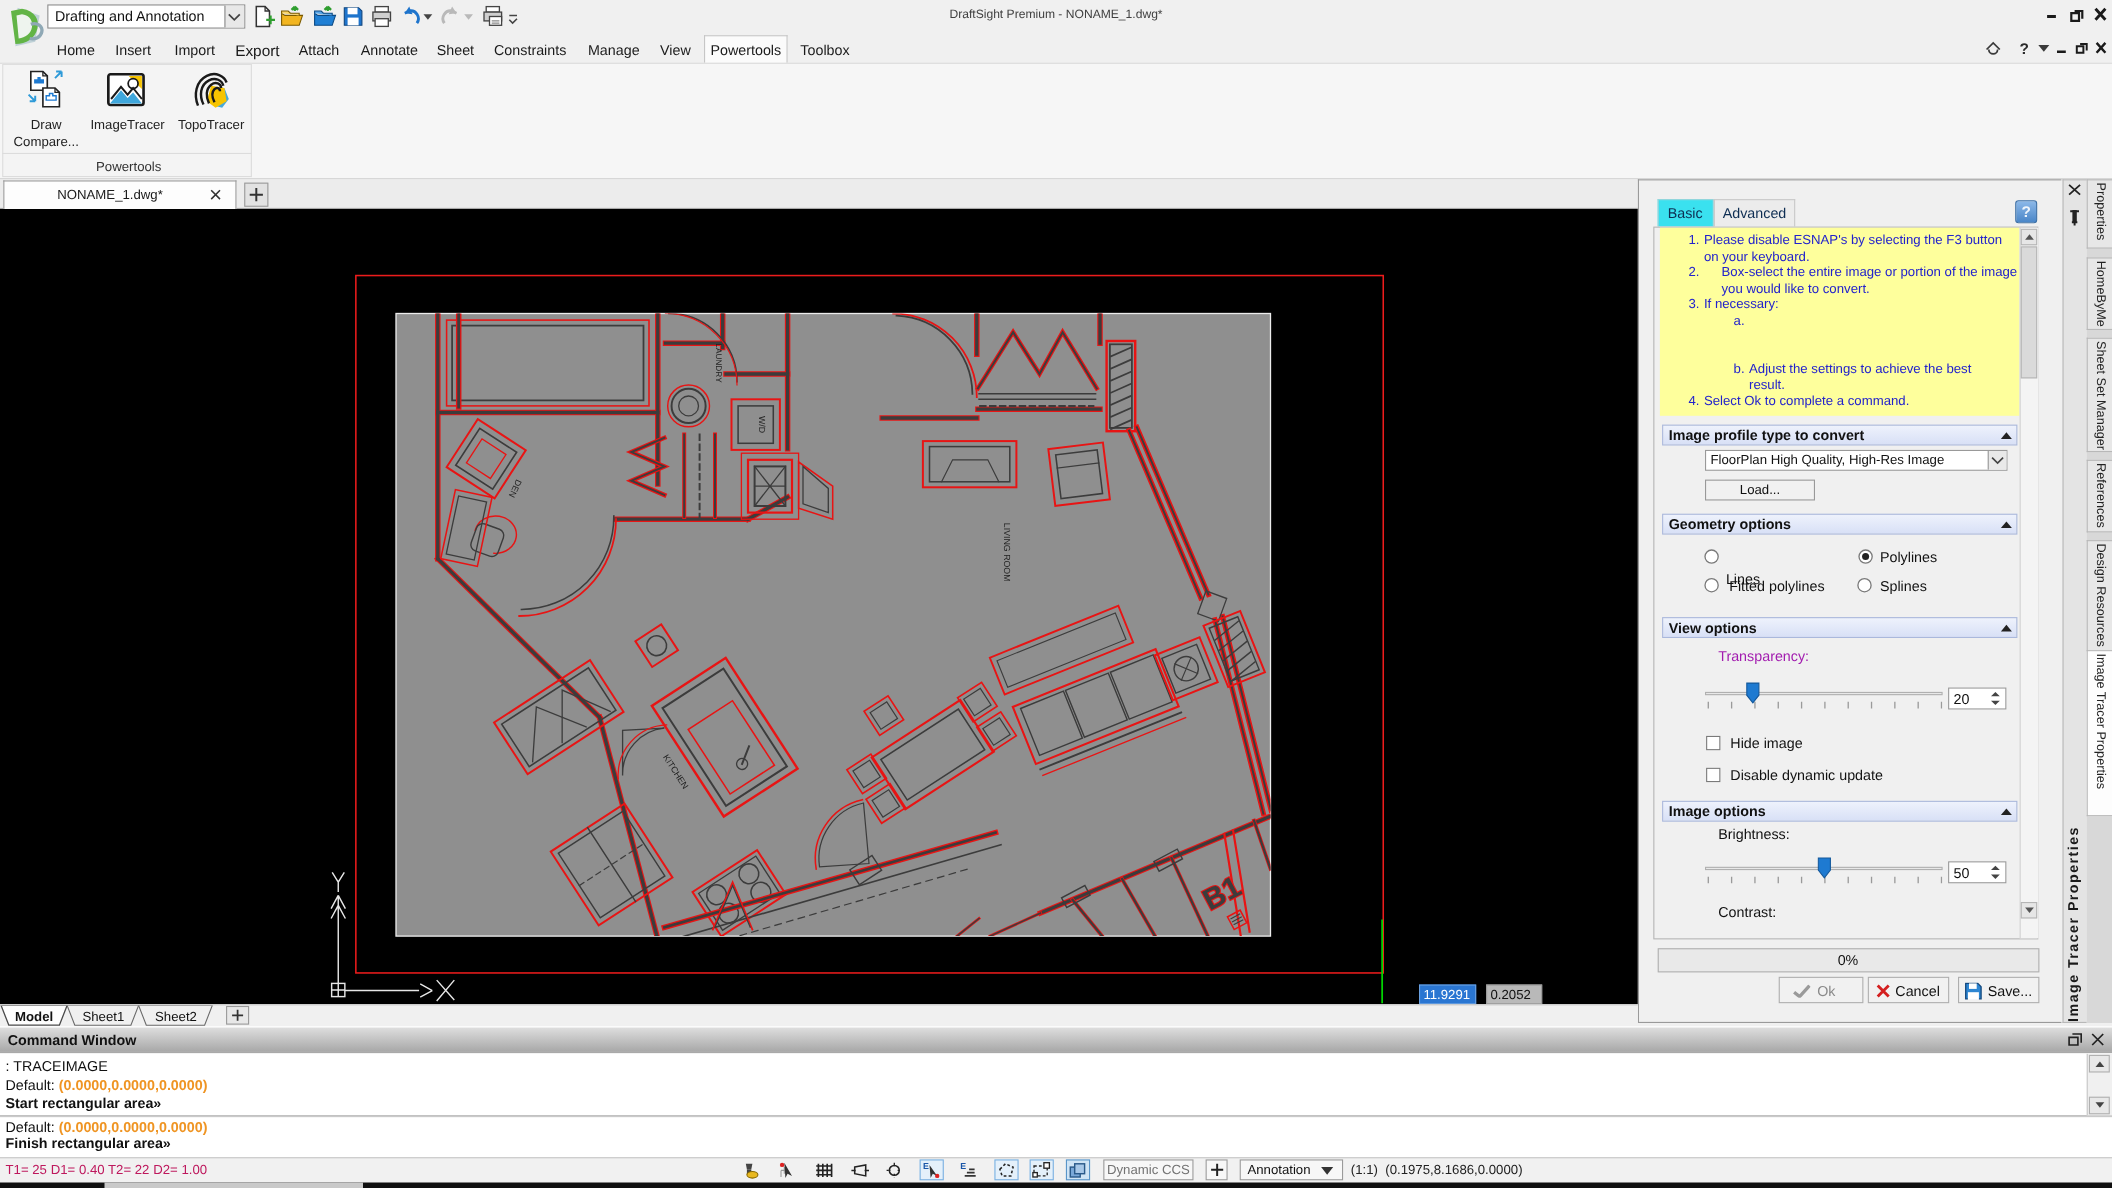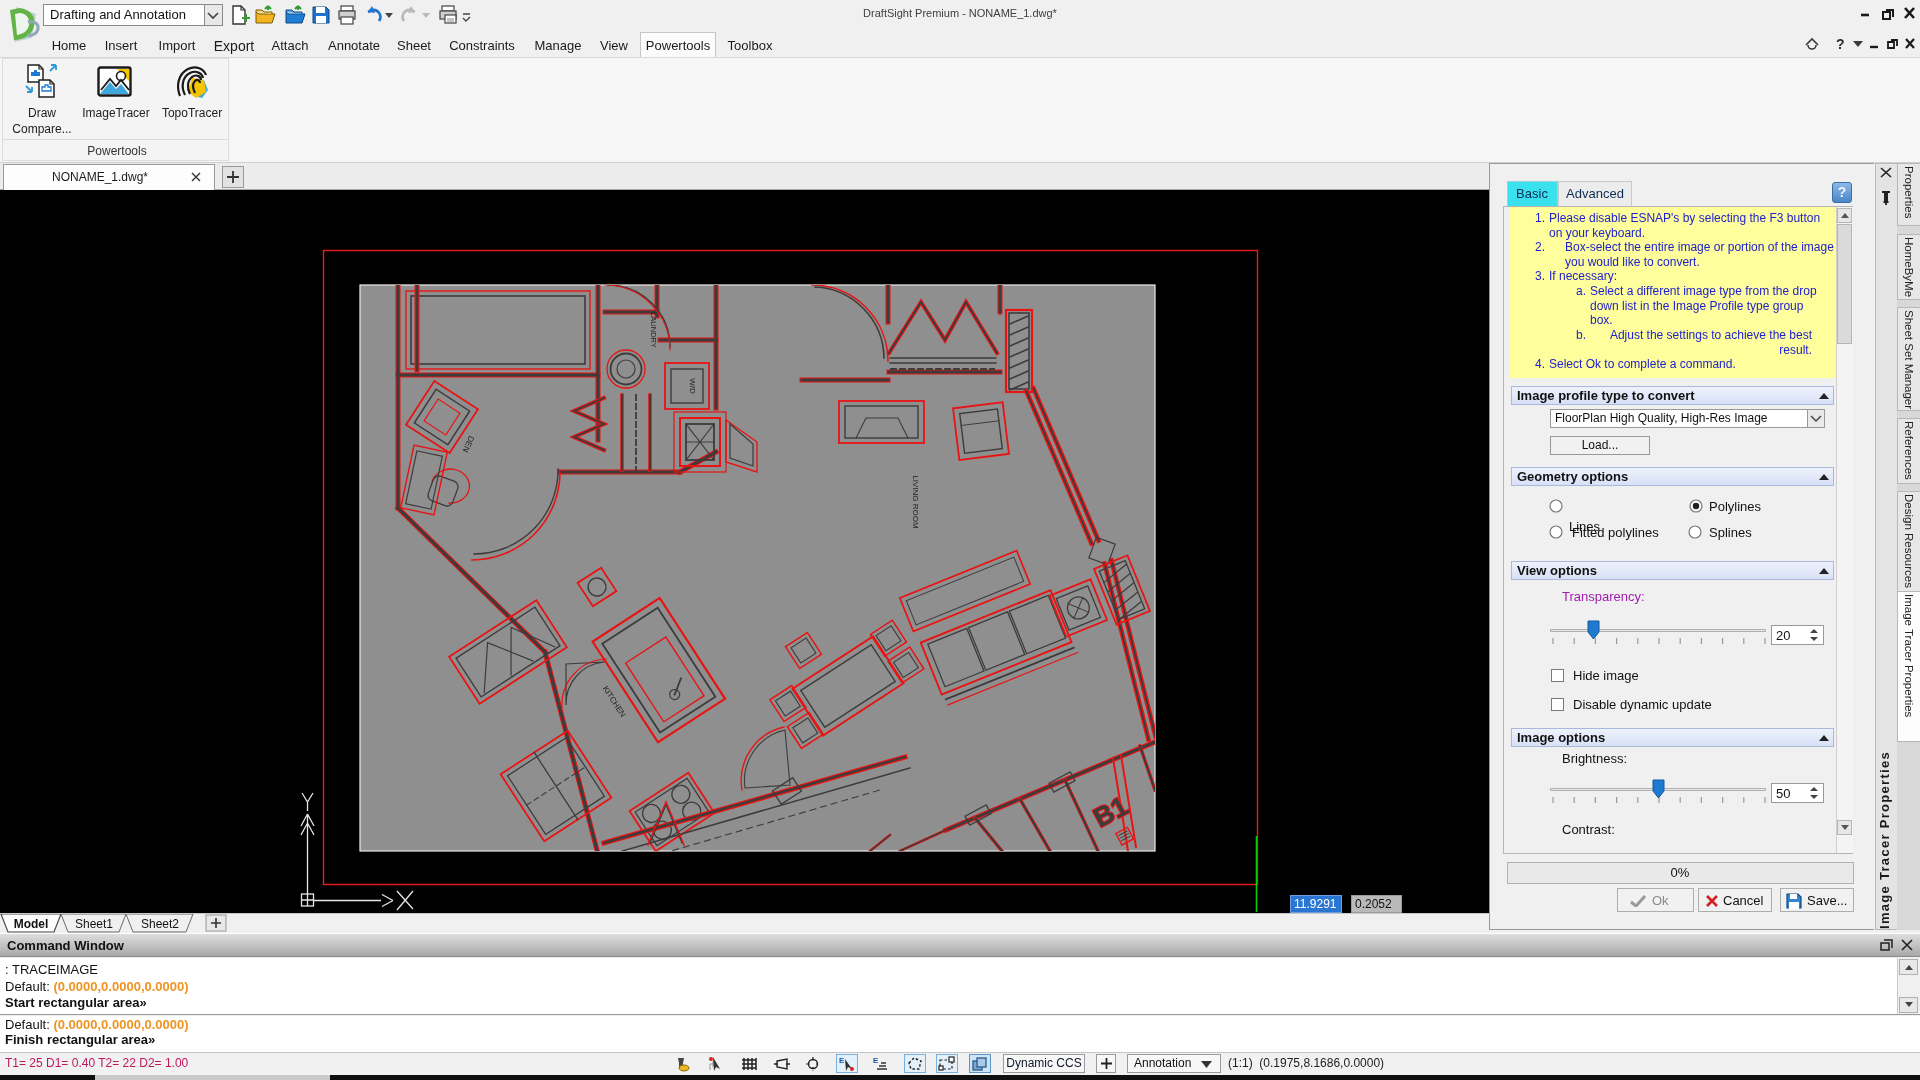--- a/index.html
+++ b/index.html
@@ -395,23 +395,22 @@
 <div class="t" style="left:1842px;top:184px;transform:translateX(-50%);font-size:14px;font-weight:bold;color:#eef4fb;">?</div>
 <div class="bx" style="left:1503px;top:206px;width:350px;height:648px;background:#f0f0f0;border:1px solid #b5b5b5;"></div>
 <div class="bx" style="left:1509px;top:207px;width:327px;height:171px;background:#feff9c;color:#2222cc;font-size:12px;line-height:14.6px;">
 <div class="t" style="left:26px;top:4px;">1.</div>
     <div class="ab" style="left:40px;top:4px;width:280px;">Please disable ESNAP's by selecting the F3 button on your keyboard.</div>
 <div class="t" style="left:26px;top:33px;">2.</div>
     <div class="ab" style="left:56px;top:33px;width:284px;">Box-select the entire image or portion of the image you would like to convert.</div>
 <div class="t" style="left:26px;top:62px;">3.</div>
     <div class="t" style="left:40px;top:62px;">If necessary:</div>
 <div class="t" style="left:67px;top:77px;">a.</div>
-    <div class="ab" style="left:81px;top:77px;width:228px;">Select a different image type from the drop down list in the Image Profile type group box.</div>
 <div class="t" style="left:67px;top:121px;">b.</div>
-    <div class="ab" style="left:81px;top:121px;width:222px;text-align:right;">Adjust the settings to achieve the best result.</div>
+    <div class="ab" style="left:81px;top:121px;width:222px;">Adjust the settings to achieve the best result.</div>
 <div class="t" style="left:26px;top:150px;">4.</div>
     <div class="t" style="left:40px;top:150px;">Select Ok to complete a command.</div>
 </div>
 <div class="bx" style="left:1836px;top:207px;width:17px;height:646px;background:#f4f4f4;border-left:1px solid #d0d0d0;"></div>
 <div class="bx" style="left:1837px;top:208px;width:15px;height:15px;background:#e6e6e6;border:1px solid #b5b5b5;"></div>
 <svg class="ab" style="left:1840px;top:212px" width="10" height="8">
     <path d="M1 6 L5 1 L9 6 Z" fill="#555"></path>
   </svg>
 <div class="bx" style="left:1837px;top:224px;width:15px;height:120px;background:#dadada;border:1px solid #b5b5b5;"></div>
 <div class="bx" style="left:1837px;top:820px;width:15px;height:15px;background:#e6e6e6;border:1px solid #b5b5b5;"></div>
@@ -644,21 +643,21 @@
     <rect x="2" y="4" width="12" height="9" fill="none" stroke="#222" stroke-width="1.2" stroke-dasharray="2.5,2"></rect>
     <rect x="11" y="1" width="5" height="5" fill="#fff" stroke="#222" stroke-width="1.2"></rect>
     <rect x="1" y="10" width="4" height="4" fill="#fff" stroke="#222" stroke-width="1.2"></rect>
   </svg>
 <div class="bx" style="left:969px;top:1054px;width:22px;height:19px;border:1px solid #5a95c8;background:#cfe4f5;"></div>
 <svg class="ab" style="left:971px;top:1056px" width="18" height="16" viewBox="0 0 18 16">
     <rect x="2" y="5" width="9" height="9" fill="#7aa8d8" stroke="#2a5a8a" stroke-width="1.3"></rect>
     <rect x="6" y="2" width="9" height="9" fill="#a8c8e8" stroke="#2a5a8a" stroke-width="1.3"></rect>
   </svg>
 <div class="bx" style="left:1003px;top:1054px;width:82px;height:19px;background:#f7f7f7;border:1px solid #9a9a9a;"></div>
-<div class="t" style="left:1044px;top:1056px;transform:translateX(-50%);font-size:12px;color:#0f172a;">Dynamic CCS</div>
+<div class="t" style="left:1044px;top:1056px;transform:translateX(-50%);font-size:12px;color:#737373;">Dynamic CCS</div>
 <div class="bx" style="left:1096px;top:1054px;width:20px;height:19px;background:#f7f7f7;border:1px solid #9a9a9a;"></div>
 <svg class="ab" style="left:1100px;top:1057px" width="13" height="13">
     <path d="M6.5 1 v11 M1 6.5 h11" stroke="#222" stroke-width="1.8"></path>
   </svg>
 <div class="bx" style="left:1127px;top:1054px;width:94px;height:19px;background:#f7f7f7;border:1px solid #9a9a9a;"></div>
 <div class="t" style="left:1134px;top:1056px;font-size:12px;color:#111;">Annotation</div>
 <svg class="ab" style="left:1200px;top:1060px" width="13" height="9">
     <path d="M1 1 L6.5 8 L12 1 Z" fill="#333"></path>
   </svg>
 <div class="t" style="left:1228px;top:1056px;font-size:12px;color:#222;">(1:1)&nbsp;&nbsp;(0.1975,8.1686,0.0000)</div>

